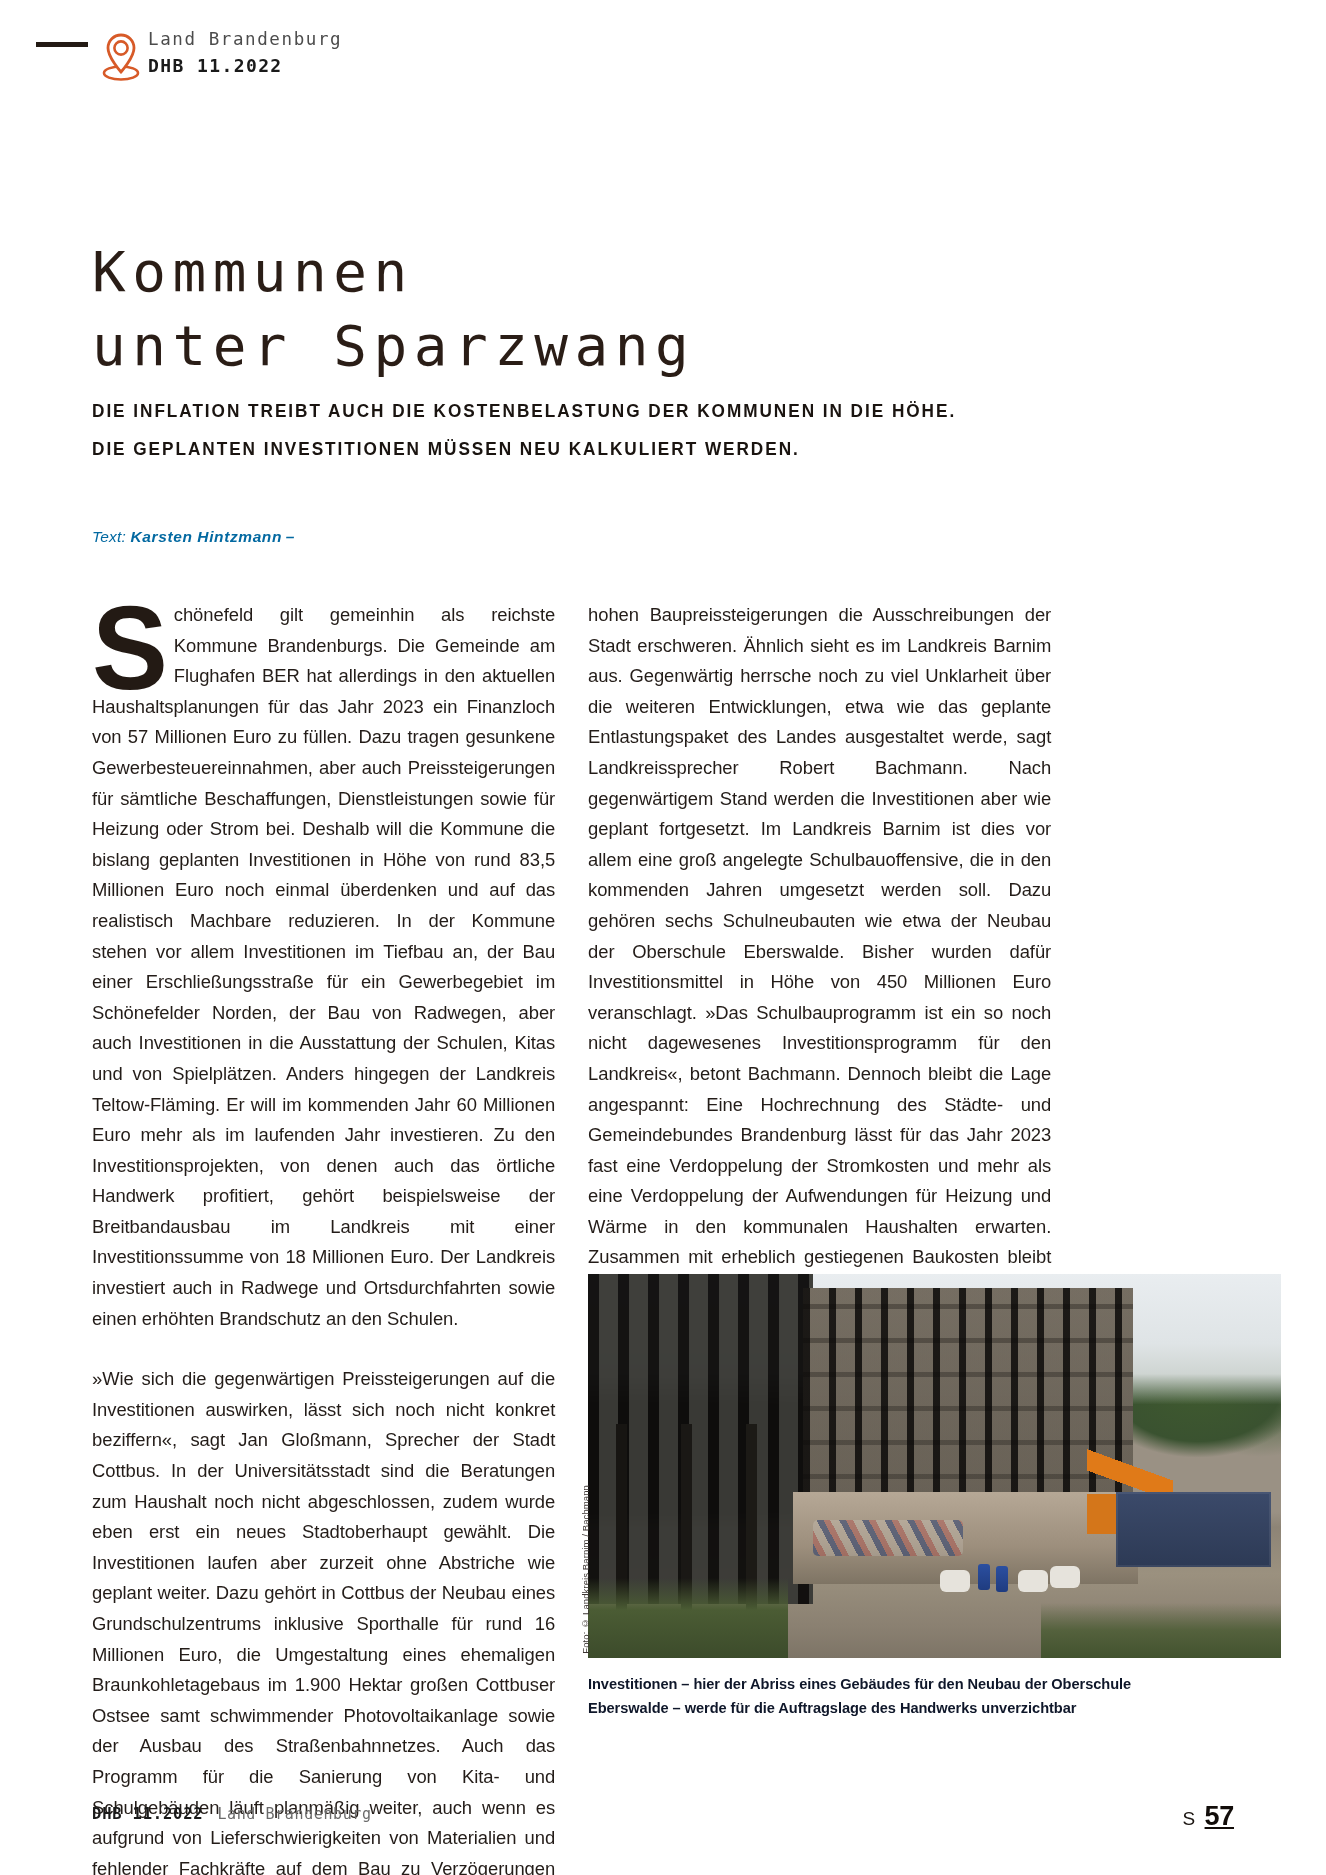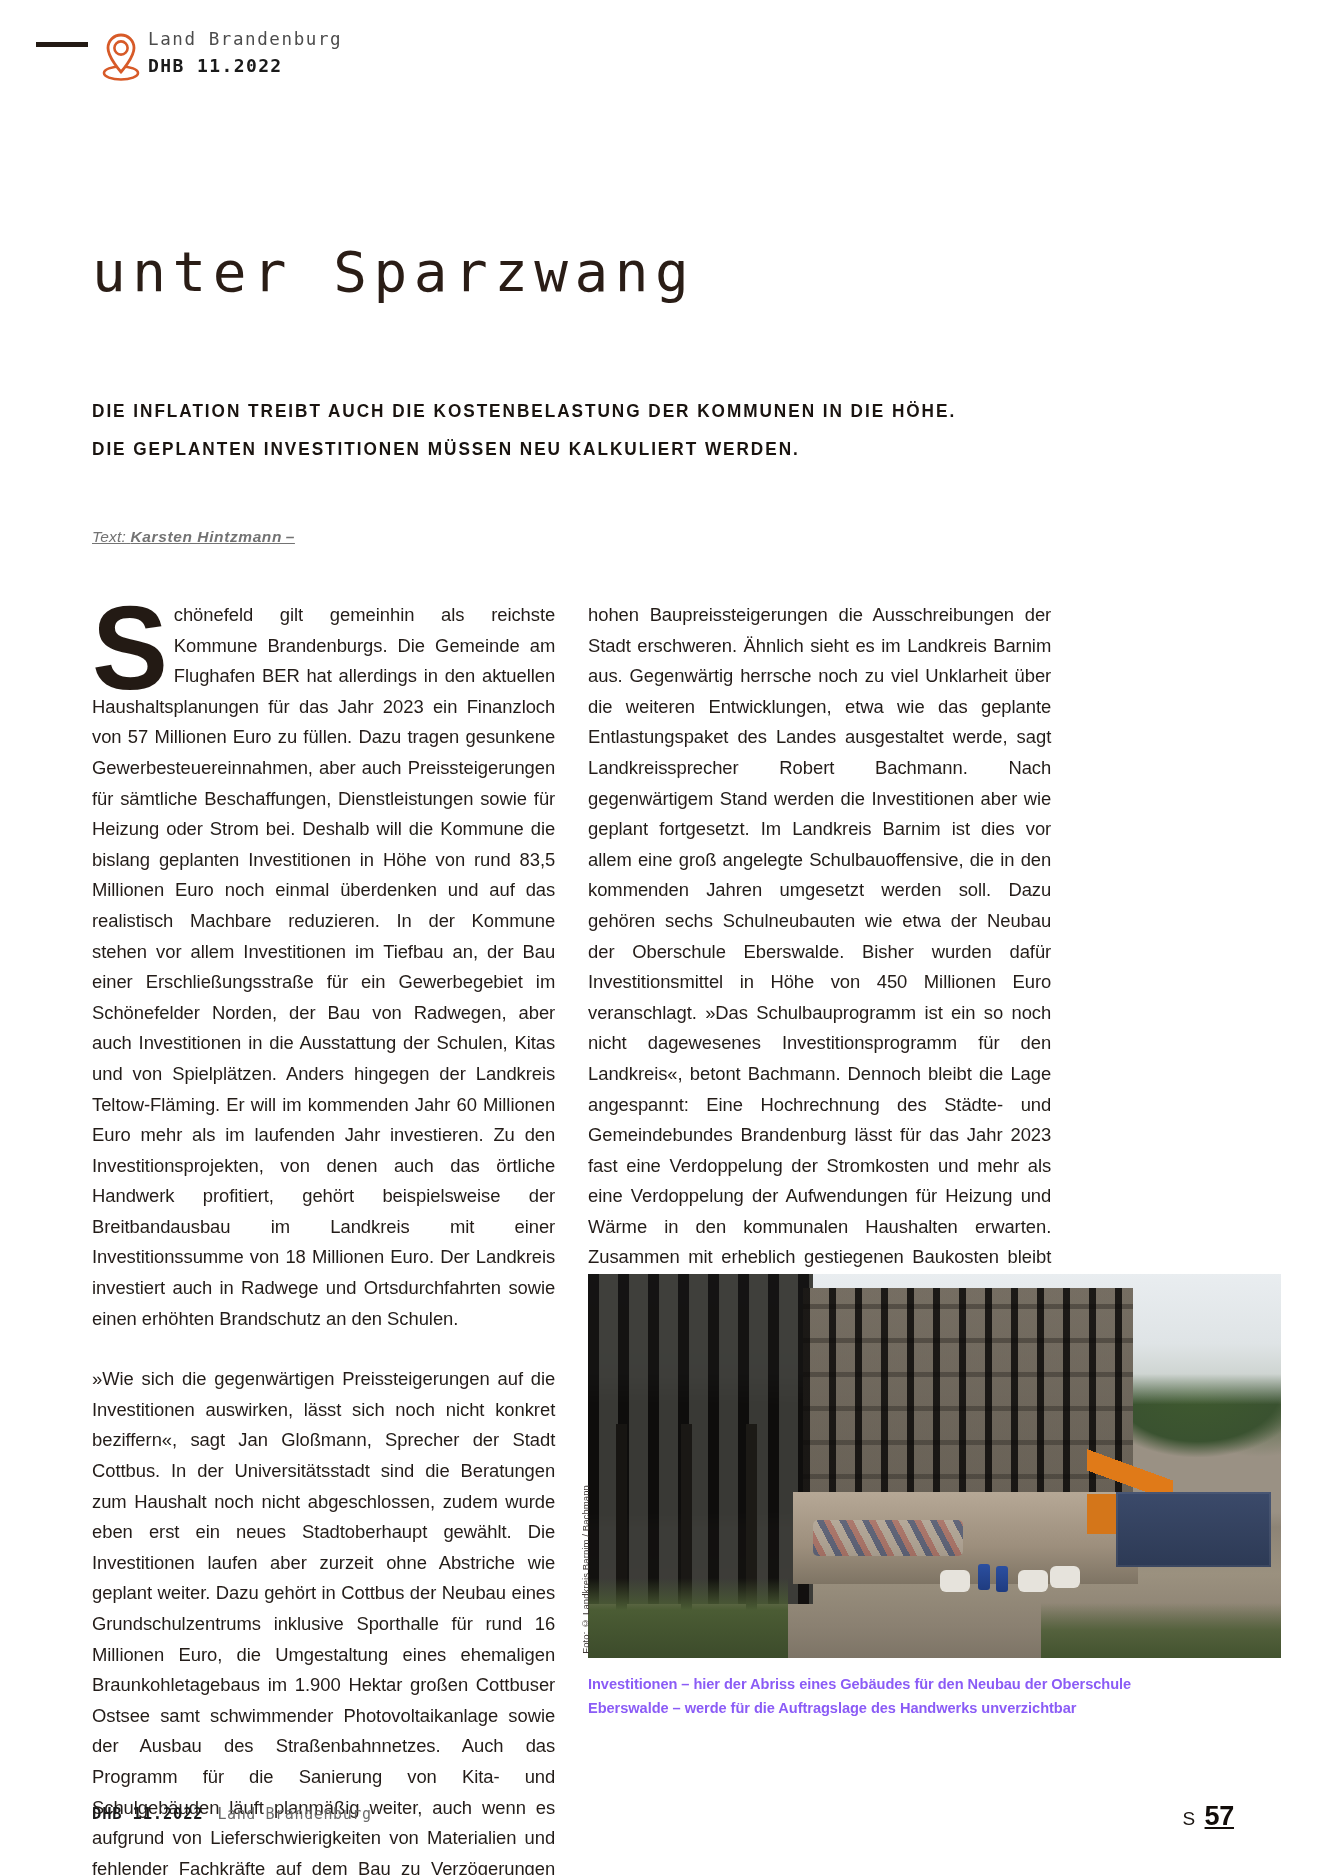--- a/index.html
+++ b/index.html
@@ -96,24 +96,23 @@
     transform: scaleX(0.93);
     transform-origin: left center;
   }
 
   .byline {
     position: absolute;
     left: 92px;
     top: 528px;
     font-size: 15.5px;
     font-style: italic;
-    color: #737373;
+    color: #0369a1;
     letter-spacing: 0.2px;
     white-space: nowrap;
-    text-decoration: underline;
   }
   .byline .byline-name {
     font-weight: bold;
     font-style: italic;
     letter-spacing: 0.6px;
   }
 
   
   .col {
     position: absolute;
@@ -277,21 +276,21 @@
   }
 
   .caption {
     position: absolute;
     left: 588px;
     top: 1672px;
     width: 700px;
     font-size: 14.6px;
     font-weight: bold;
     line-height: 24px;
-    color: #8b5cf6;
+    color: #0f172a;
     letter-spacing: -0.05px;
   }
   .caption-line { white-space: nowrap; }
 
   
   .footer {
     position: absolute;
     left: 0;
     bottom: 40px;
     width: 100%;
@@ -355,20 +354,21 @@
     </svg>
   </span>
 
   <div class="header-texts">
     <div class="header-kicker">Land Brandenburg</div>
     <div class="header-issue">DHB 11.2022</div>
   </div>
 </div>
 
 <div class="headline">
+  <div class="headline-line">Kommunen</div>
   <div class="headline-line">unter Sparzwang</div>
 </div>
 
 <div class="standfirst">
   <div class="standfirst-line">DIE INFLATION TREIBT AUCH DIE KOSTENBELASTUNG DER KOMMUNEN IN DIE HÖHE.</div>
   <div class="standfirst-line">DIE GEPLANTEN INVESTITIONEN MÜSSEN NEU KALKULIERT WERDEN.</div>
 </div>
 
 <div class="byline">
   <span>Text:</span>

